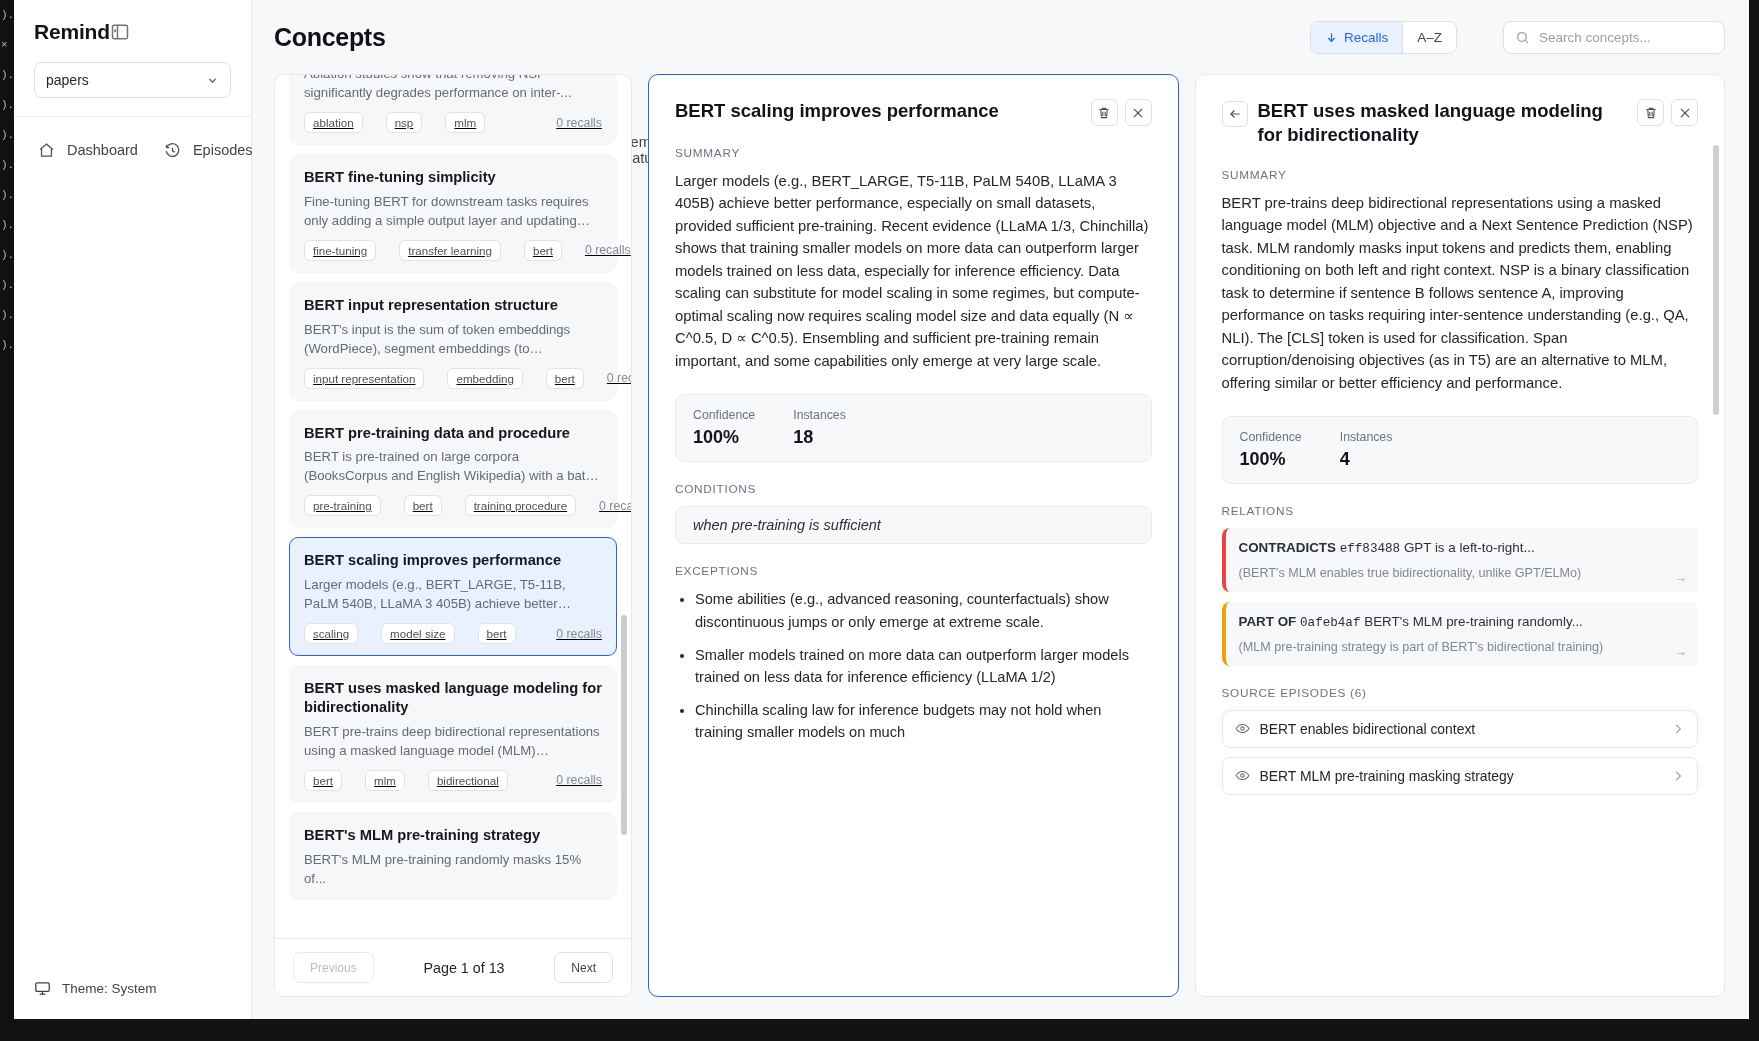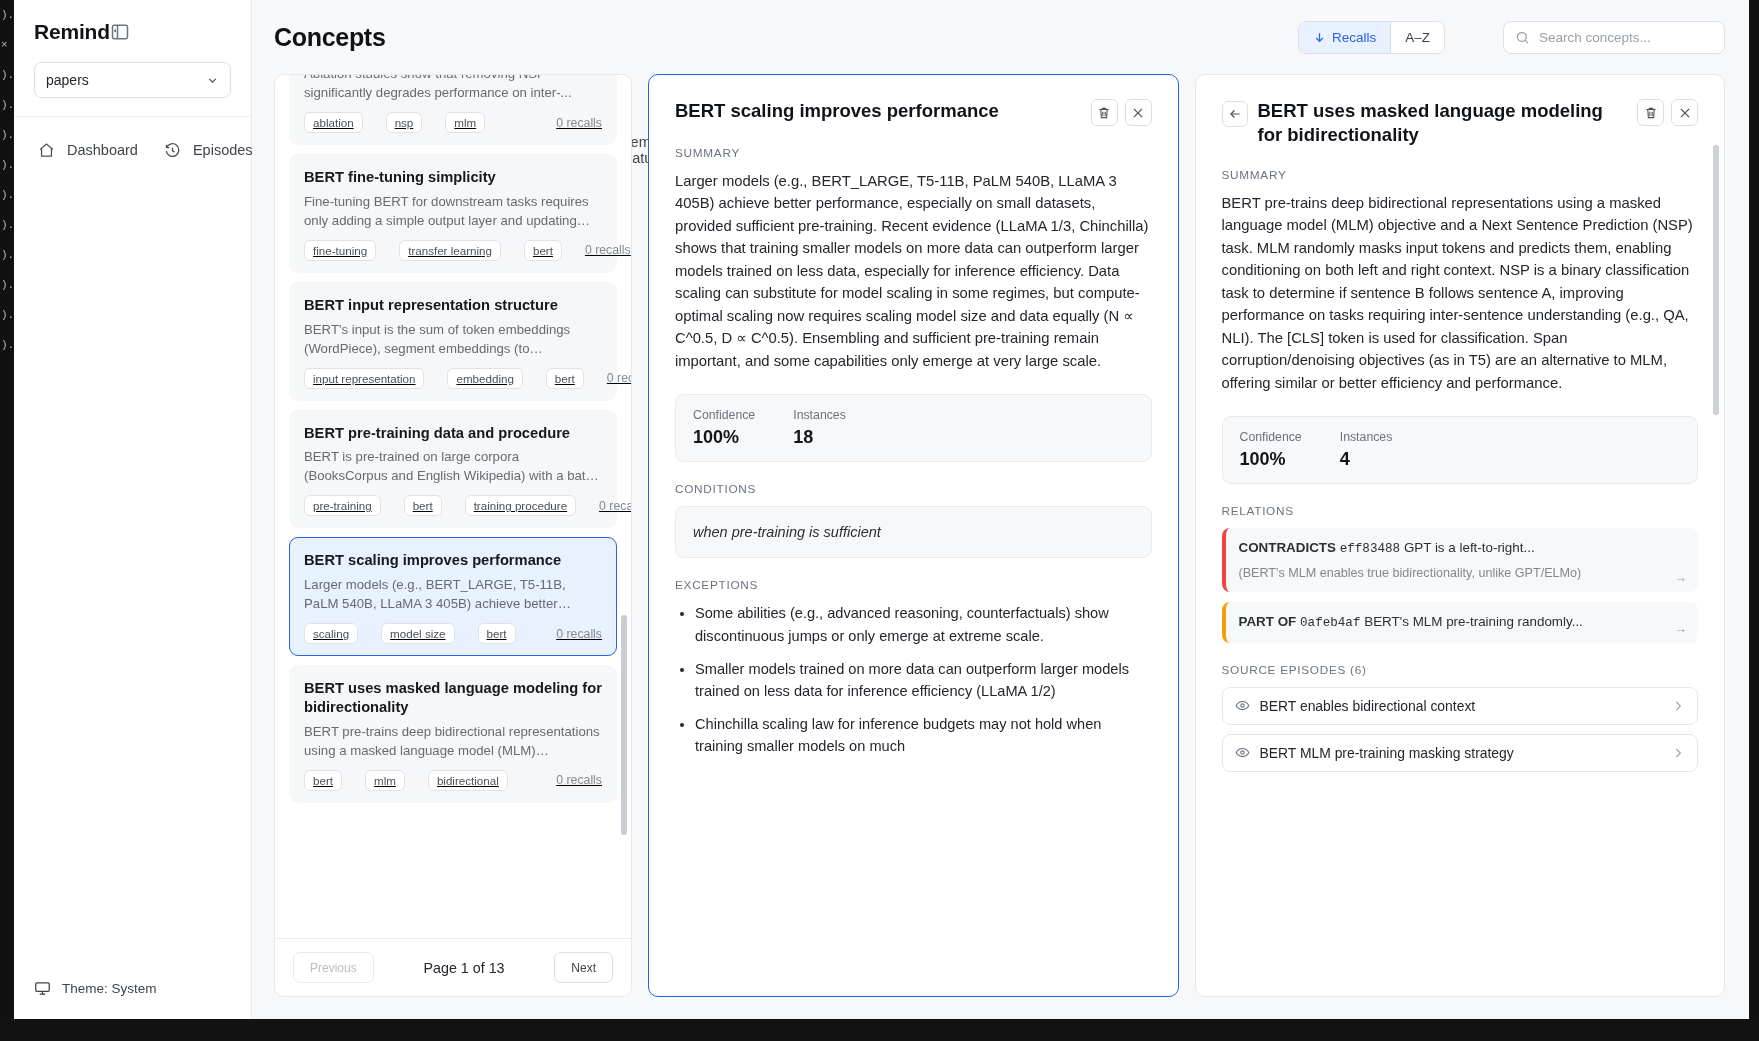--- a/index.html
+++ b/index.html
@@ -59,21 +59,21 @@
   .sb-bottom { margin-top: auto; padding: 16px 20px 22px; display: flex; align-items: center; gap: 11px;
                font-size: 13.5px; color: #3f444c; }
 
   
   .main { flex: 1; display: flex; flex-direction: column; min-width: 0; }
   .topbar {
     height: 74px; flex: 0 0 74px; display: flex; align-items: center;
     padding: 0 24px 0 22px; gap: 12px;
   }
   .page-title { font-size: 25px; font-weight: bold; color: #0f1115; letter-spacing: -0.3px; }
-  .topbar-right { margin-left: auto; display: flex; align-items: center; gap: 26px; }
+  .topbar-right { margin-left: auto; display: flex; align-items: center; gap: 14px; }
   .segmented { display: flex; border: 1px solid #dcdfe4; border-radius: 8px; overflow: hidden; background:#fff; height: 33px; }
   .seg {
     display: flex; align-items: center; gap: 6px; padding: 0 14px; font-size: 13.5px;
     color: #3f444c; cursor: pointer; background: #fff;
   }
   .seg.active { background: #eaf1fe; color: #2563eb; }
   .seg + .seg { border-left: 1px solid #dcdfe4; }
   .searchbox {
     width: 222px; height: 33px; border: 1px solid #dcdfe4; border-radius: 8px; background: #fff;
     display: flex; align-items: center; gap: 9px; padding: 0 11px; margin-left: 32px;
@@ -151,21 +151,21 @@
   }
   .d-summary { font-size: 14.8px; color: #23262b; line-height: 1.52; }
   .stats {
     display: flex; gap: 38px; background: #f7f8fa; border: 1px solid #e8eaee;
     border-radius: 9px; padding: 13px 17px; margin-top: 22px;
   }
   .stat-k { font-size: 12.3px; color: #6b7280; margin-bottom: 5px; }
   .stat-v { font-size: 18px; font-weight: bold; color: #12151a; }
   .cond-box {
     background: #f7f8fa; border: 1px solid #e8eaee; border-radius: 9px;
-    padding: 17px 17px; font-size: 14.5px; font-style: italic; color: #2b2f36;
+    padding: 10px 17px; font-size: 14.5px; font-style: italic; color: #2b2f36;
   }
   .exc-list { padding-left: 20px; }
   .exc-list li { font-size: 14.6px; color: #23262b; line-height: 1.52; margin-bottom: 11px; }
   .rel-item {
     background: #f7f8fa; border-radius: 8px; border-left: 4px solid #ef4444;
     padding: 11px 14px 10px 13px; margin-bottom: 10px; position: relative; cursor: pointer;
   }
   .rel-item.partof { border-left-color: #f59e0b; }
   .rel-head { font-size: 13.4px; color: #2b2f36; line-height: 1.4; }
   .rel-type { font-weight: bold; }
@@ -398,20 +398,24 @@
                 <div class="cc-title">BERT uses masked language modeling for bidirectionality</div>
                 <div class="cc-desc">BERT pre-trains deep bidirectional representations using a masked language model (MLM) objective...</div>
                 <div class="cc-foot">
                   <span class="tag">bert</span>
                   <span class="tag">mlm</span>
                   <span class="tag">bidirectional</span>
                   <span class="recalls">0 recalls</span>
                 </div>
               </div>
 
+              <div class="concept-card">
+                <div class="cc-title">BERT's MLM pre-training strategy</div>
+                <div class="cc-desc">BERT's MLM pre-training randomly masks 15% of...</div>
+              </div>
 
             </div>
             <div class="list-scrollbar"></div>
           </div>
 
           <div class="pager">
             <button class="pg-btn disabled">Previous</button>
             <span class="pg-label">Page 1 of 13</span>
             <button class="pg-btn">Next</button>
           </div>
@@ -520,20 +524,21 @@
               <div class="rel-note">(BERT's MLM enables true bidirectionality, unlike GPT/ELMo)</div>
               <span class="rel-arrow">→</span>
             </div>
 
             <div class="rel-item partof">
               <div class="rel-head">
                 <span class="rel-type">PART OF</span>
                 <span class="rel-id">0afeb4af</span>
                 <span>BERT's MLM pre-training randomly...</span>
               </div>
+              <div class="rel-note">(MLM pre-training strategy is part of BERT's bidirectional training)</div>
               <span class="rel-arrow">→</span>
             </div>
 
             <div class="section-label">SOURCE EPISODES (6)</div>
 
             <div class="ep-item">
               <span>
                 <svg viewBox="0 0 24 24" width="15" height="15" fill="none" stroke="#6b7280" stroke-width="1.8">
                     <path d="M1.8 12S5.5 5.5 12 5.5 22.2 12 22.2 12 18.5 18.5 12 18.5 1.8 12 1.8 12z"></path>
                     <circle cx="12" cy="12" r="2.7"></circle>

